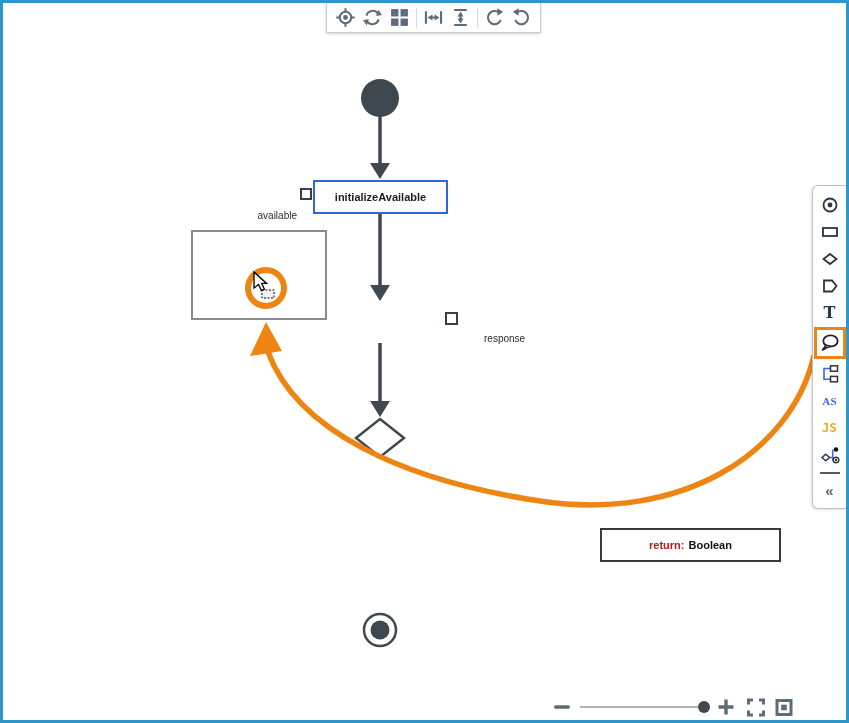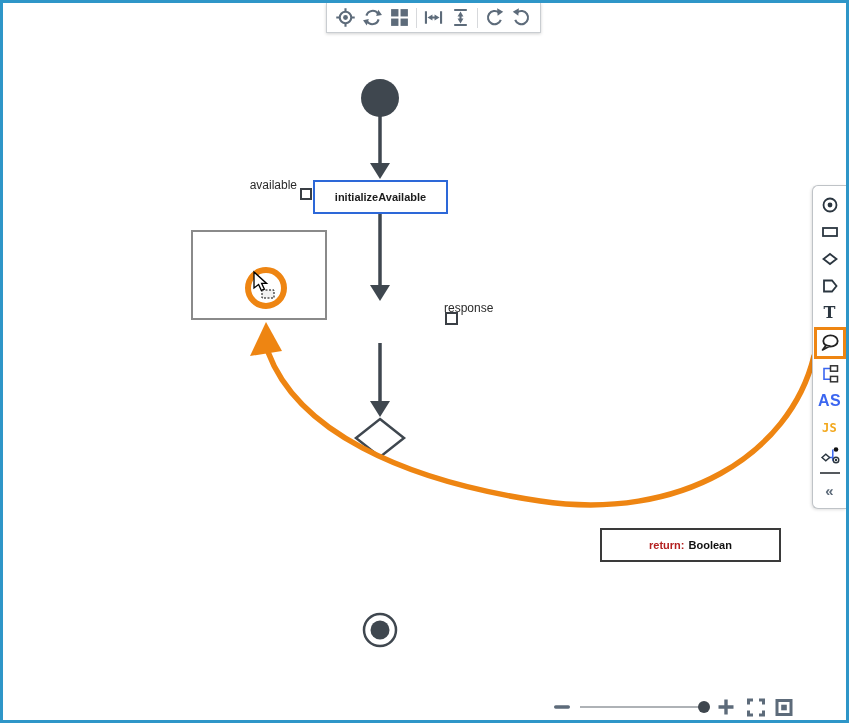--- a/index.html
+++ b/index.html
@@ -22,39 +22,39 @@
 
   .node { position:absolute; display:flex; align-items:center; justify-content:center;
           background:#fff; border:2px solid #2D68D8; border-radius:0;
           font-weight:bold; font-size:11px; color:#1d1d1d; z-index:10; }
   #node-init { left:313px; top:180px; width:135px; height:34px; }
   #node-get  { left:312px; top:301px; width:136px; height:42px; }
 
   .port { position:absolute; width:12px; height:12px; background:#fff; border:2px solid #3a3f45; z-index:12; }
   #port-available { left:300px; top:188px; }
   #port-response  { left:445px; top:312px; width:13px; height:13px; }
-  .port-label { position:absolute; font-size:12px; color:#2b2b2b; z-index:12; }
+  .port-label { position:absolute; font-size:10px; color:#2b2b2b; z-index:12;margin-top:32px; }
   #label-available { left:246px; top:178px; width:51px; text-align:right; }
-  #label-response  { left:444px; top:301px; }
+  #label-response  { left:484px; top:301px; }
 
   #return-box { position:absolute; left:600px; top:528px; width:181px; height:34px; background:#fff;
                 border:2px solid #3a3a3a; display:flex; align-items:center; justify-content:center;
                 gap:4px; font-size:11px; font-weight:bold; z-index:10; }
   #return-box .kw  { color:#B42020; }
   #return-box .val { color:#111; }
 
   
   .palette { position:absolute; left:812px; top:185px; width:34px; background:#fff;
              border:1px solid #bfc3c7; border-right:none; border-radius:6px 0 0 6px;
              box-shadow:-1px 1px 3px rgba(0,0,0,.12); display:flex; flex-direction:column;
              align-items:center; padding:5px 0 4px 0; z-index:40; }
   .pitem { width:30px; height:27px; display:flex; align-items:center; justify-content:center; cursor:pointer; }
   .pitem.active { border:3px solid #EE8512; height:32px; width:32px; margin:1px 0; }
   .pico { stroke:#2b3640; fill:none; stroke-width:1.8; }
-  .ptext-as { font-family:Liberation Sans, sans-serif; font-weight:bold; font-size:16px;
+  .ptext-as { font-family:Liberation Serif, serif; font-weight:bold; font-size:11px;
               color:#3B66F0; letter-spacing:.3px; }
   .ptext-js { font-family:"DejaVu Sans Mono", monospace; font-weight:bold; font-size:12px;
               color:#F2A71B; letter-spacing:.3px; }
   .ptext-t  { font-family:"DejaVu Serif", serif; font-weight:bold; font-size:16px; color:#2b3640; }
   .psep { width:20px; height:2px; background:#55595e; margin:4px 0 3px 0; }
   .pcollapse { font-size:15px; font-weight:bold; color:#5D6B7A; line-height:1; }
 
   
   .zoombar { position:absolute; left:552px; top:694px; width:250px; height:26px; z-index:40; }
   .zbtn { position:absolute; top:3px; width:20px; height:20px; background:transparent; border:none;

